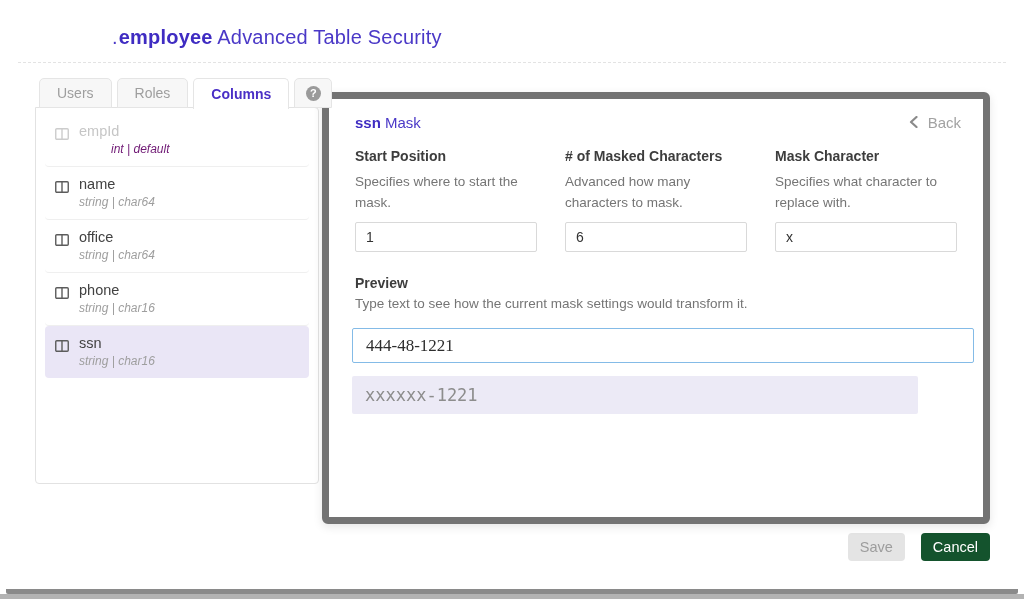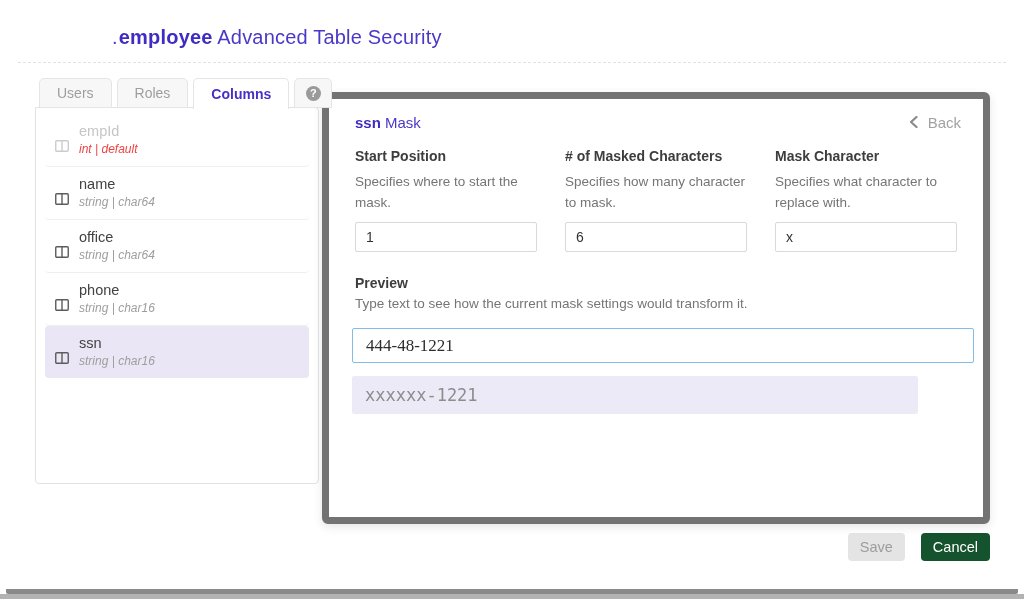--- a/index.html
+++ b/index.html
@@ -49,31 +49,31 @@
   }
 
   
   .columns-panel {
     position:absolute; left:35px; top:107px; width:284px; height:377px;
     background:#ffffff; border:1px solid #e2e2e2;
     border-radius:0 4px 4px 4px; z-index:1;
   }
   .columns-list { padding:6px 9px 0 9px; }
   .column-item {
-    display:flex; gap:10px; align-items:flex-end;
+    display:flex; gap:10px; align-items:flex-start;
     padding:9px 4px 10px 10px;
     border-bottom:1px solid #efefef;
     border-radius:4px; cursor:pointer;
   }
   .column-item .col-icon { margin-top:3px; color:#5c5c5c; flex:0 0 auto; }
   .column-item .col-name { font-size:14.5px; color:#424242; }
   .column-item .col-meta { font-size:12px; font-style:italic; color:#9e9e9e; margin-top:3px; }
   .column-item.disabled .col-icon { color:#cccccc; }
   .column-item.disabled .col-name { color:#c6c6c6; }
-  .column-item.disabled .col-meta { color:#ef4444; }
+  .column-item.disabled .col-meta { color:#701a75;margin-left:32px; }
   .column-item.selected {
     background:#eae6f6; border-bottom:none;
   }
 
   
   .mask-card {
     position:absolute; left:322px; top:92px; width:668px; height:432px;
     background:#ffffff; border:7px solid #737373; border-radius:6px;
     box-shadow:0 3px 10px rgba(0,0,0,.10); z-index:2;
   }
@@ -255,21 +255,21 @@
   </div>
 
   <div class="mask-fields">
     <div>
       <div class="field-label">Start Position</div>
       <div class="field-desc">Specifies where to start the mask.</div>
       <input class="field-input" type="text" value="1" style="">
     </div>
     <div>
       <div class="field-label"># of Masked Characters</div>
-      <div class="field-desc">Specifies how many character to mask.</div>
+      <div class="field-desc">Advanced how many characters to mask.</div>
       <input class="field-input" type="text" value="6" style="">
     </div>
     <div>
       <div class="field-label">Mask Character</div>
       <div class="field-desc">Specifies what character to replace with.</div>
       <input class="field-input" type="text" value="x" style="">
     </div>
   </div>
 
   <div class="preview-label">Preview</div>

